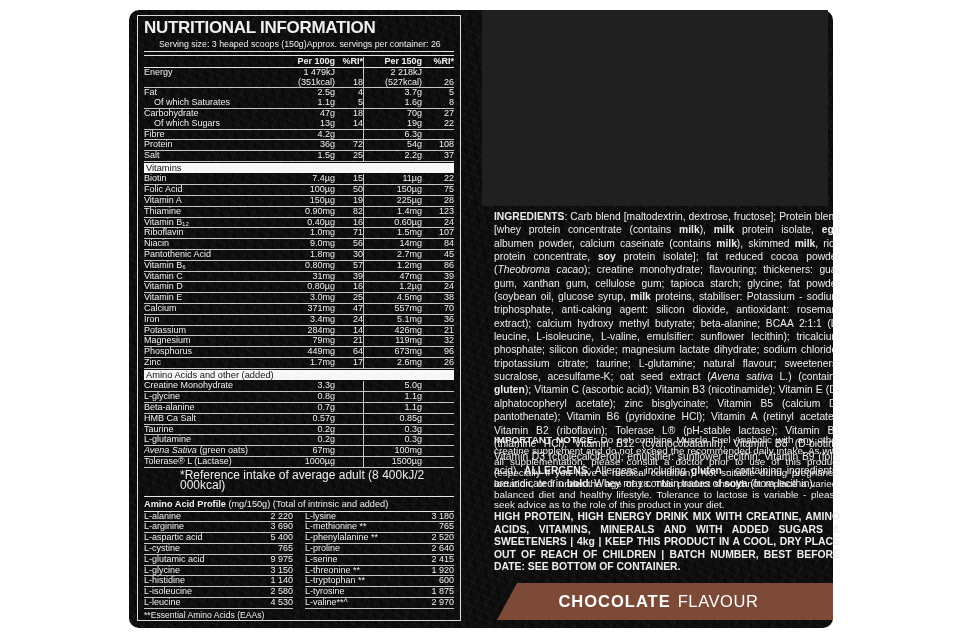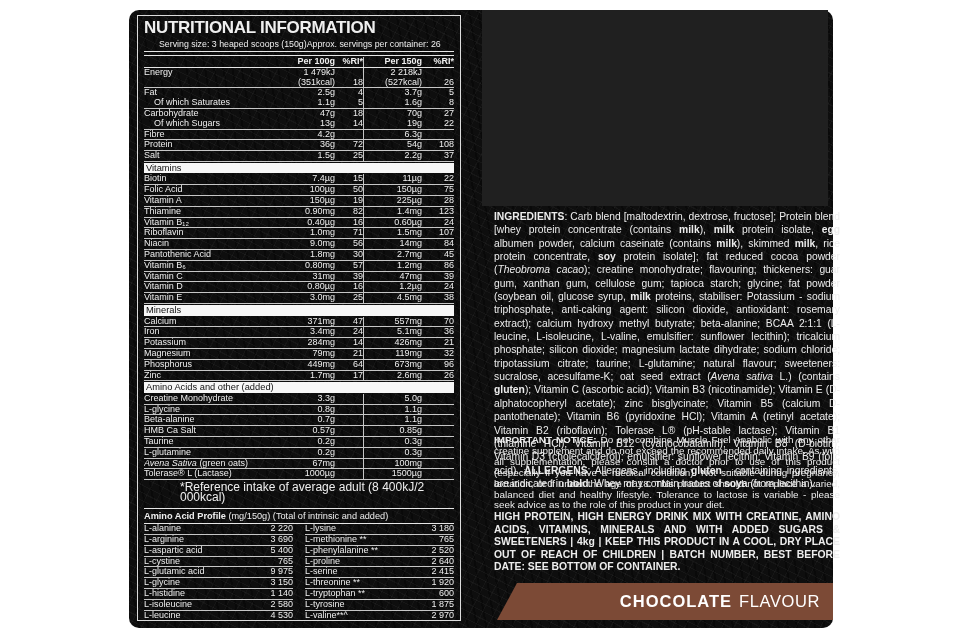--- a/index.html
+++ b/index.html
@@ -33,21 +33,21 @@
   .pcol{flex:1;}
   .pfoot{font-size:8.6px;line-height:9.8px;padding-top:2px;}
   
   .dark-rect{position:absolute;left:353px;top:0px;width:346px;height:196px;background:#202020;}
   .rtext{position:absolute;left:353px;width:346px;color:#ededed;text-align:justify;margin-left:12px;}
   .ingredients{top:200px;font-size:10.3px;line-height:13.35px;}
   .notice{top:425px;font-size:9.9px;line-height:10.9px;}
   .storage{top:501px;font-size:10.4px;line-height:12.6px;font-weight:bold;}
   .banner{position:absolute;left:368px;top:573px;width:336px;height:37px;background:#7c4a36;
     clip-path:polygon(20px 0,100% 0,100% 100%,0 100%);
-    display:flex;align-items:center;justify-content:flex-end;padding-right:13px;box-sizing:border-box;
+    display:flex;align-items:center;justify-content:center;padding-right:13px;box-sizing:border-box;
     color:#fff;font-size:16.5px;letter-spacing:0.6px;white-space:nowrap;}
   .banner .bold{font-weight:bold;margin-right:7px;letter-spacing:1px;}
   b{font-weight:bold;} i{font-style:italic;}
 </style>
 </head>
 <body>
 
 <div class="label">
 
   <div class="table-box">
@@ -206,21 +206,20 @@
           <div class="td v c3">1.2µg</div>
           <div class="td v c4">24</div>
         </div>
         <div class="tr">
           <div class="td lbl">Vitamin E</div>
           <div class="td v c1">3.0mg</div>
           <div class="td v c2">25</div>
           <div class="td v c3">4.5mg</div>
           <div class="td v c4">38</div>
         </div>
-        <div class="bar">Minerals</div>
         <div class="tr">
           <div class="td lbl">Calcium</div>
           <div class="td v c1">371mg</div>
           <div class="td v c2">47</div>
           <div class="td v c3">557mg</div>
           <div class="td v c4">70</div>
         </div>
         <div class="tr">
           <div class="td lbl">Iron</div>
           <div class="td v c1">3.4mg</div>

